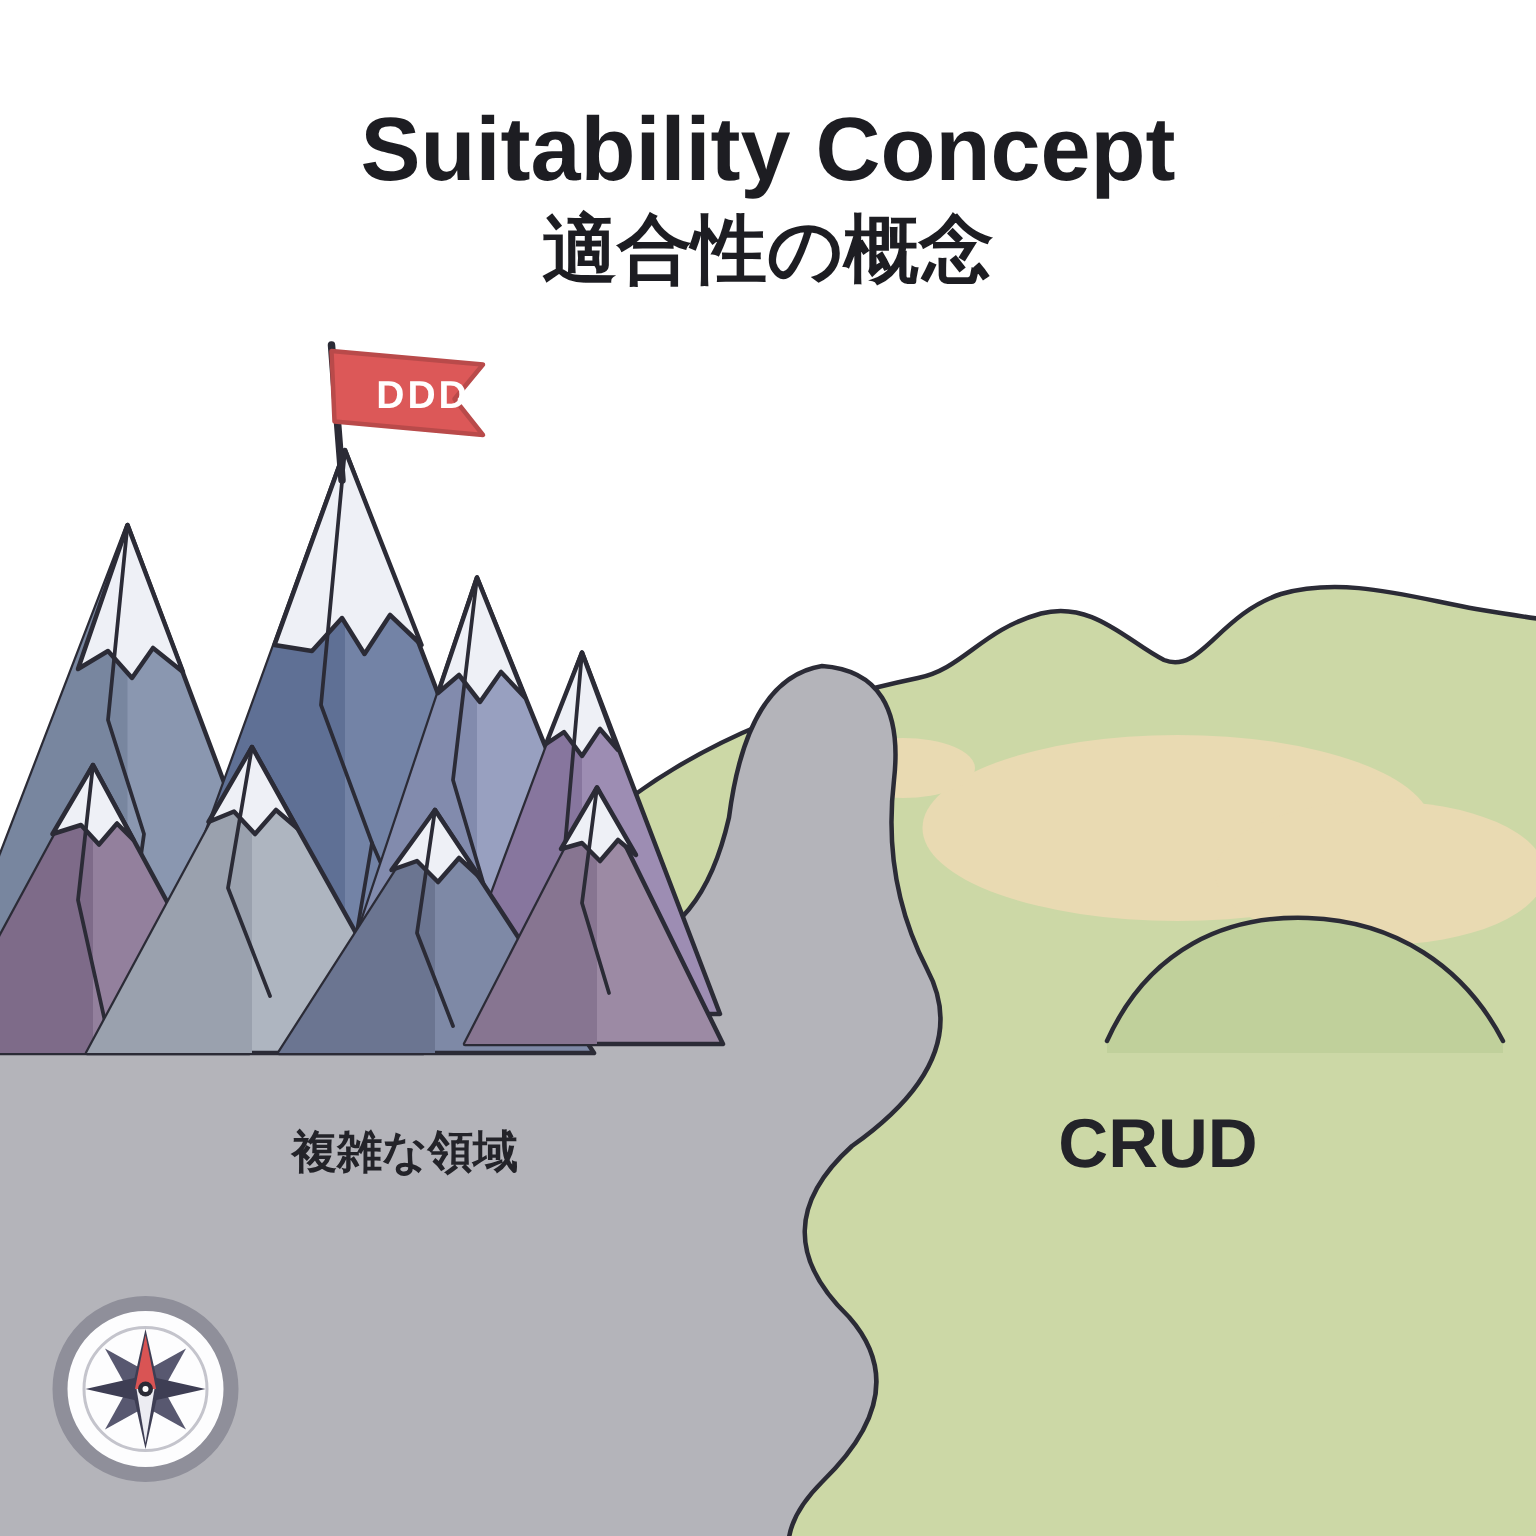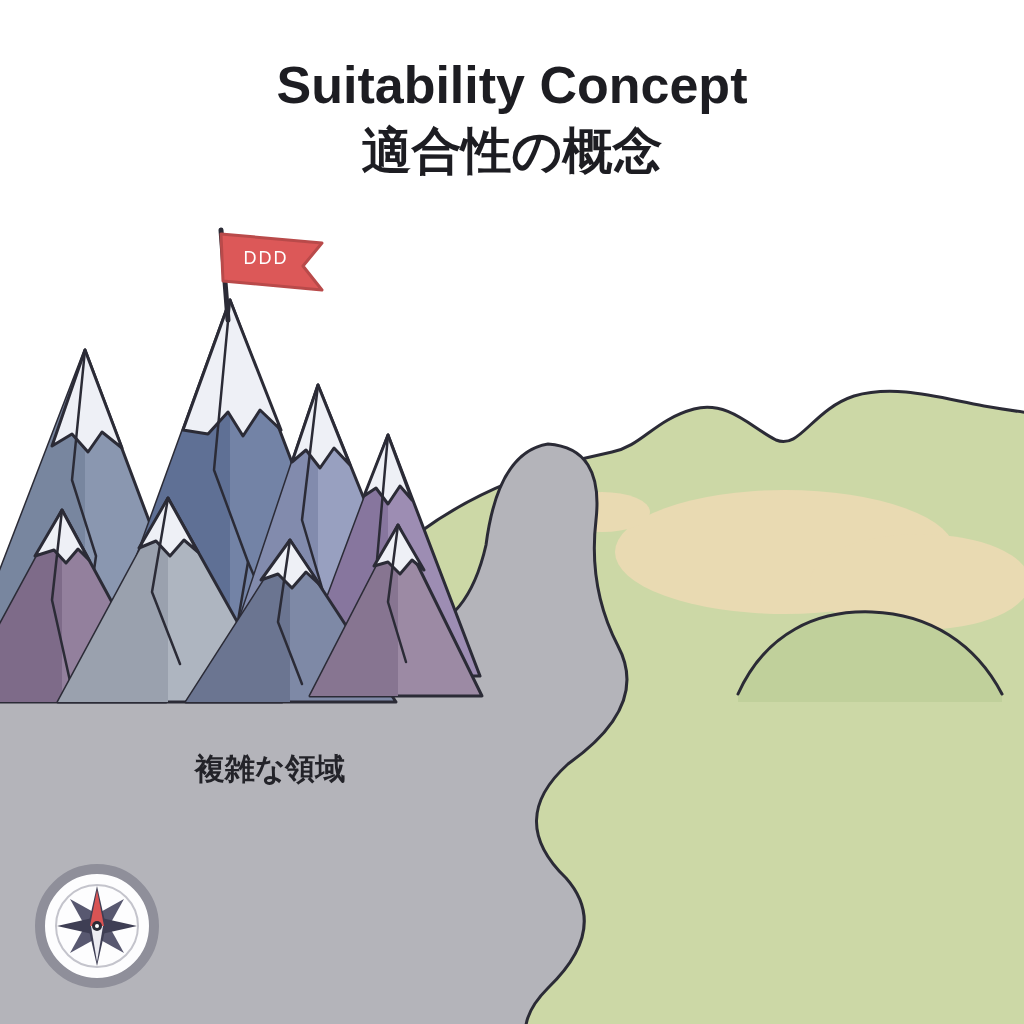--- a/index.html
+++ b/index.html
@@ -17,40 +17,41 @@
   .title-block {
     position: absolute;
     top: 56px;
     left: 0;
     width: 1024px;
     text-align: center;
     color: #1d1d22;
     z-index: 5;
   }
   .title-en {
-    font-size: 52px;
+    font-size: 60px;
     font-weight: 800;
     letter-spacing: 0px;
     line-height: 58px;
+    margin-top: 15px;
   }
   .title-ja {
     font-size: 50px;
     font-weight: 800;
     line-height: 58px;
     margin-top: 8px;
   }
 
   .flag-label {
     position: absolute;
-    left: 224px;
+    left: 240px;
     top: 248px;
     width: 84px;
     text-align: center;
-    font-size: 18px;
-    font-weight: 400;
+    font-size: 26px;
+    font-weight: 700;
     letter-spacing: 2px;
     color: #ffffff;
     z-index: 6;
   }
 
   .region-label {
     position: absolute;
     text-align: center;
     color: #232329;
     z-index: 5;
@@ -197,15 +198,16 @@
     <div class="title-ja">適合性の概念</div>
   </div>
 
   <div class="flag-label">DDD</div>
 
   <div class="region-label region-left">
     <div class="sub">複雑な領域</div>
   </div>
 
   <div class="region-label region-right">
+    <div class="main">CRUD</div>
   </div>
 
 </div>
 
 </body></html>

